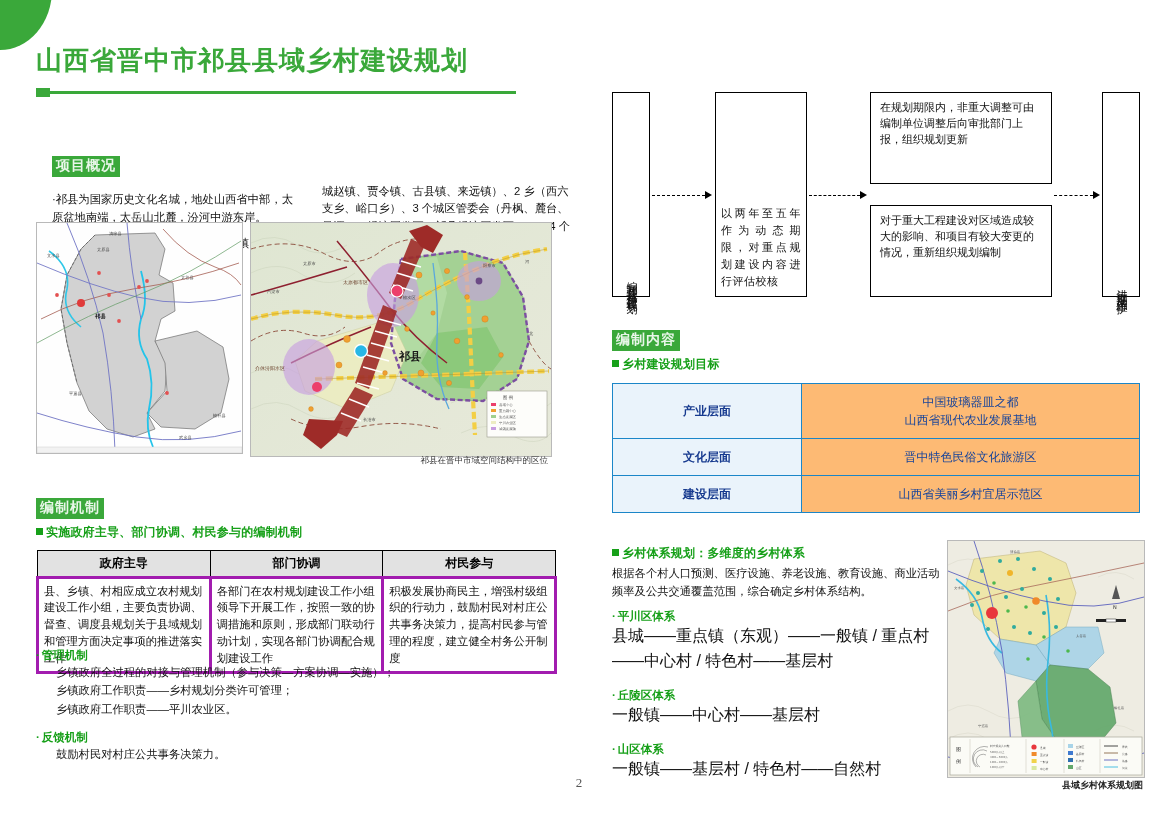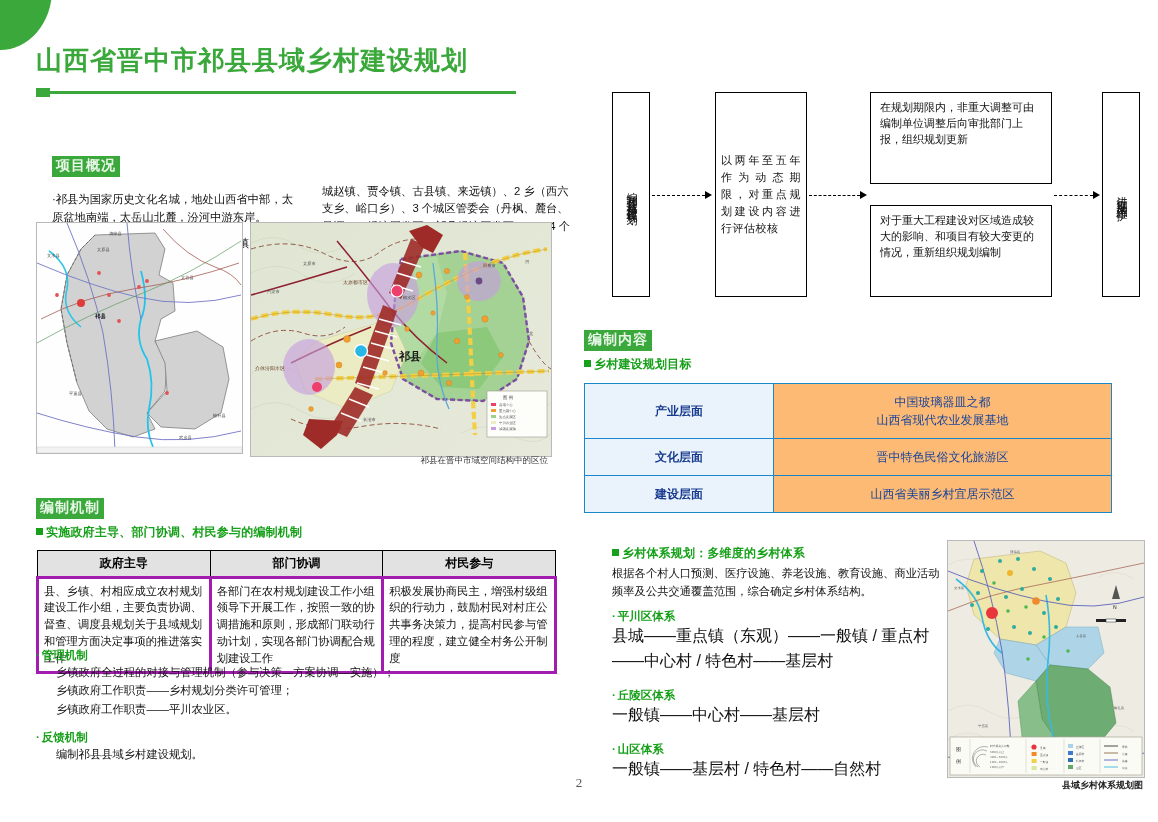--- a/index.html
+++ b/index.html
@@ -79,21 +79,21 @@
   .mech-notes{position:absolute;left:36px;top:648px;width:520px;font-size:11.3px;}
   .note-blk{margin-bottom:12px;}
   .note-title{color:#17a019;font-weight:bold;font-size:11.5px;}
   .note-title .dot{color:#17a019;margin-right:2px;}
   .note-line{margin-left:20px;line-height:1.62;color:#111;}
 
   
   .flow{position:absolute;left:612px;top:92px;width:528px;height:218px;}
   .fbox{
     position:absolute;border:1px solid #000;background:#fff;
-    display:flex;align-items:center;justify-content:center;
+    display:flex;align-items:flex-end;justify-content:center;
     font-size:11px;line-height:1.45;color:#111;box-sizing:border-box;
   }
   .vert{
     writing-mode:vertical-rl;text-orientation:upright;
     letter-spacing:2px;
   }
   .fbox.b1{left:0;top:0;width:38px;height:205px;}
   .fbox.b2{left:103px;top:0;width:92px;height:205px;padding:6px 5px;}
   .fbox.b2 .txt{text-align:justify;line-height:1.55;letter-spacing:.5px;}
   .fbox.b3{left:258px;top:0;width:182px;height:92px;padding:7px 9px;align-items:flex-start;}
@@ -103,21 +103,21 @@
   .arrow .dash{flex:1;border-top:1.6px dashed #000;}
   .arrow .head{
     width:0;height:0;border-left:7px solid #000;
     border-top:4.5px solid transparent;border-bottom:4.5px solid transparent;
   }
   .arrow.a1{left:40px;top:98px;width:60px;}
   .arrow.a2{left:197px;top:98px;width:58px;}
   .arrow.a3{left:442px;top:98px;width:46px;}
 
   
-  .content-sec{position:absolute;left:584px;top:330px;width:528px;}
+  .content-sec{position:absolute;left:612px;top:330px;width:528px;}
   .goal-table{
     margin-top:10px;border-collapse:collapse;width:528px;table-layout:fixed;
   }
   .goal-table td{
     border:1px solid #1b86c8;padding:9px 6px;text-align:center;
     color:#16439a;font-size:12px;line-height:1.5;
   }
   .goal-table td.key{
     width:176px;background:#eaf3fb;font-weight:bold;color:#173a8f;
   }
@@ -377,21 +377,21 @@
         <span class="dot">·</span><span>管理机制</span>
       </div>
       <div class="note-line">乡镇政府全过程的对接与管理机制（参与决策—方案协调—实施）；</div>
       <div class="note-line">乡镇政府工作职责——乡村规划分类许可管理；</div>
       <div class="note-line">乡镇政府工作职责——平川农业区。</div>
     </div>
     <div class="note-blk">
       <div class="note-title">
         <span class="dot">·</span><span>反馈机制</span>
       </div>
-      <div class="note-line">编制祁县县域乡村建设规划。</div>
+      <div class="note-line">鼓励村民对村庄公共事务决策力。</div>
     </div>
   </div>
 
   <div class="flow">
     <div class="fbox b1">
       <span class="vert">编制祁县县域乡村建设规划</span>
     </div>
     <div class="arrow a1">
         <span class="dash"></span>
         <span class="head"></span>

